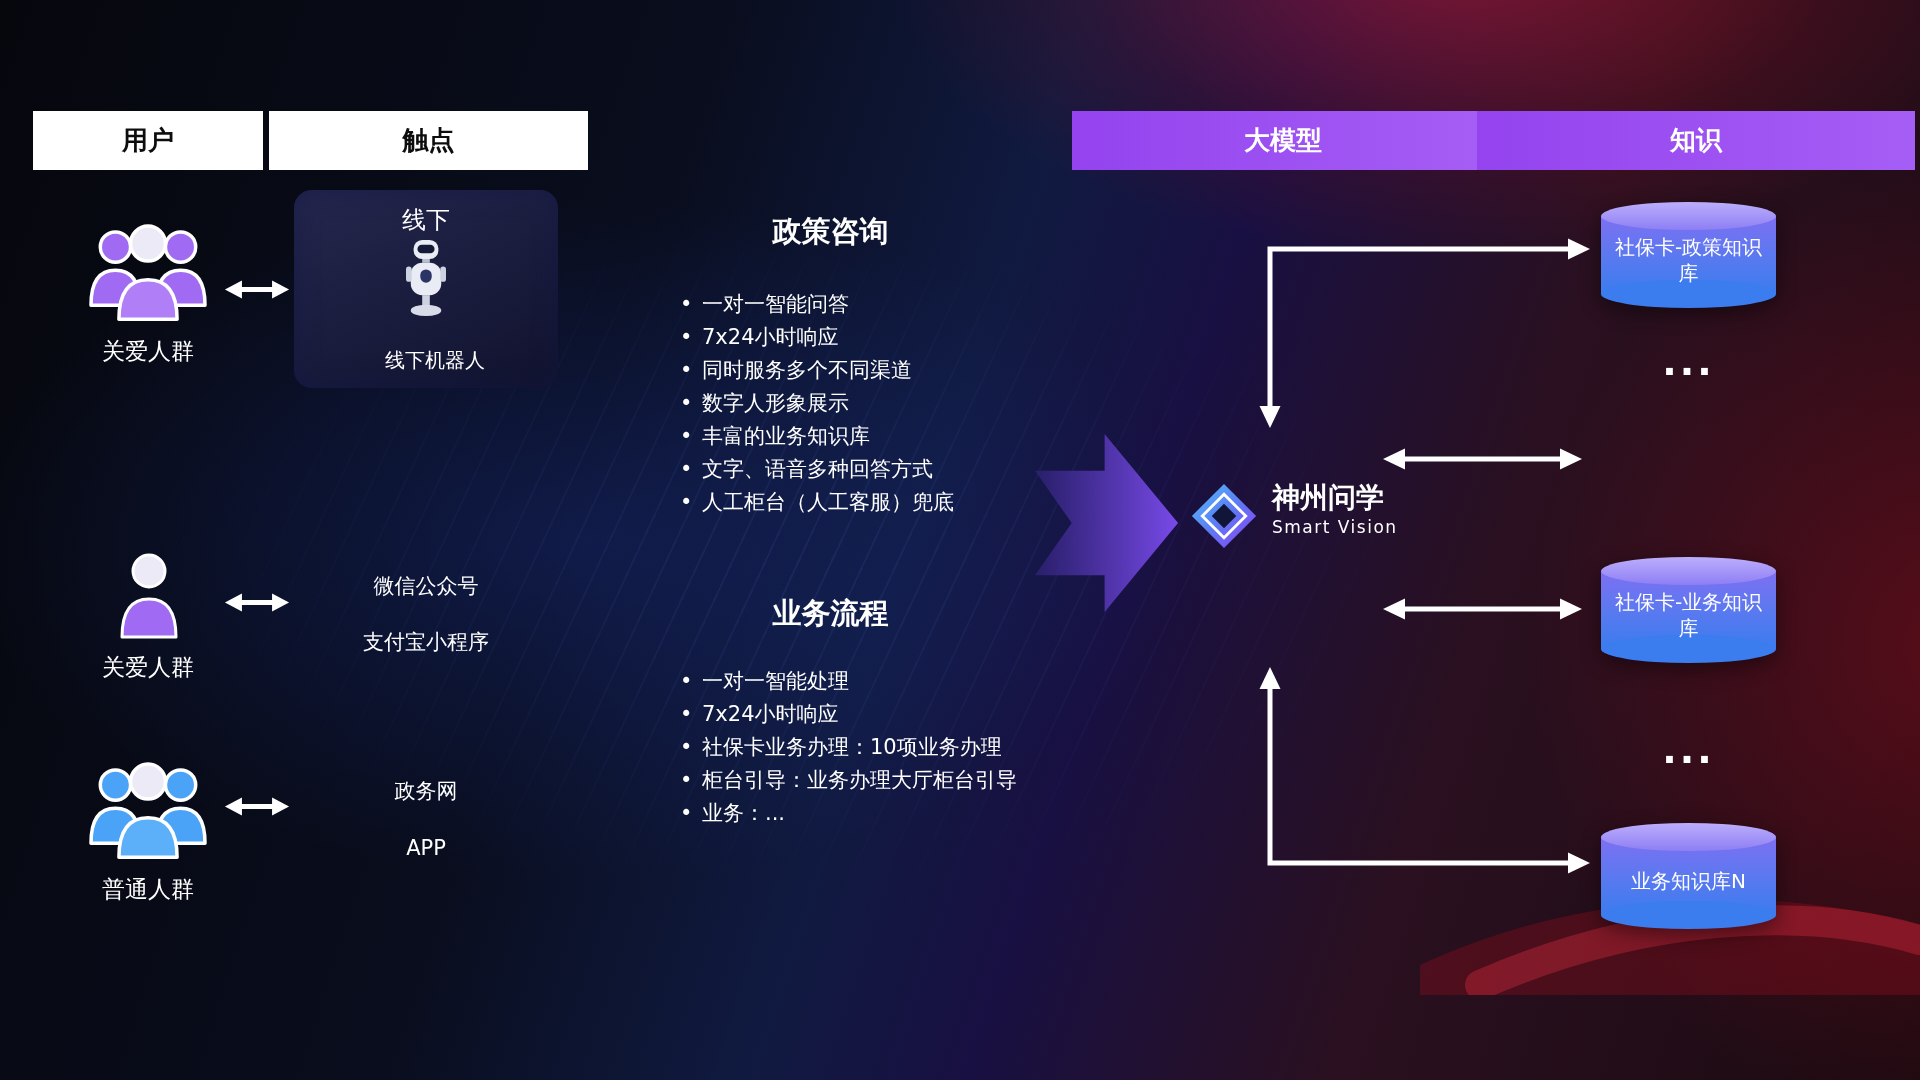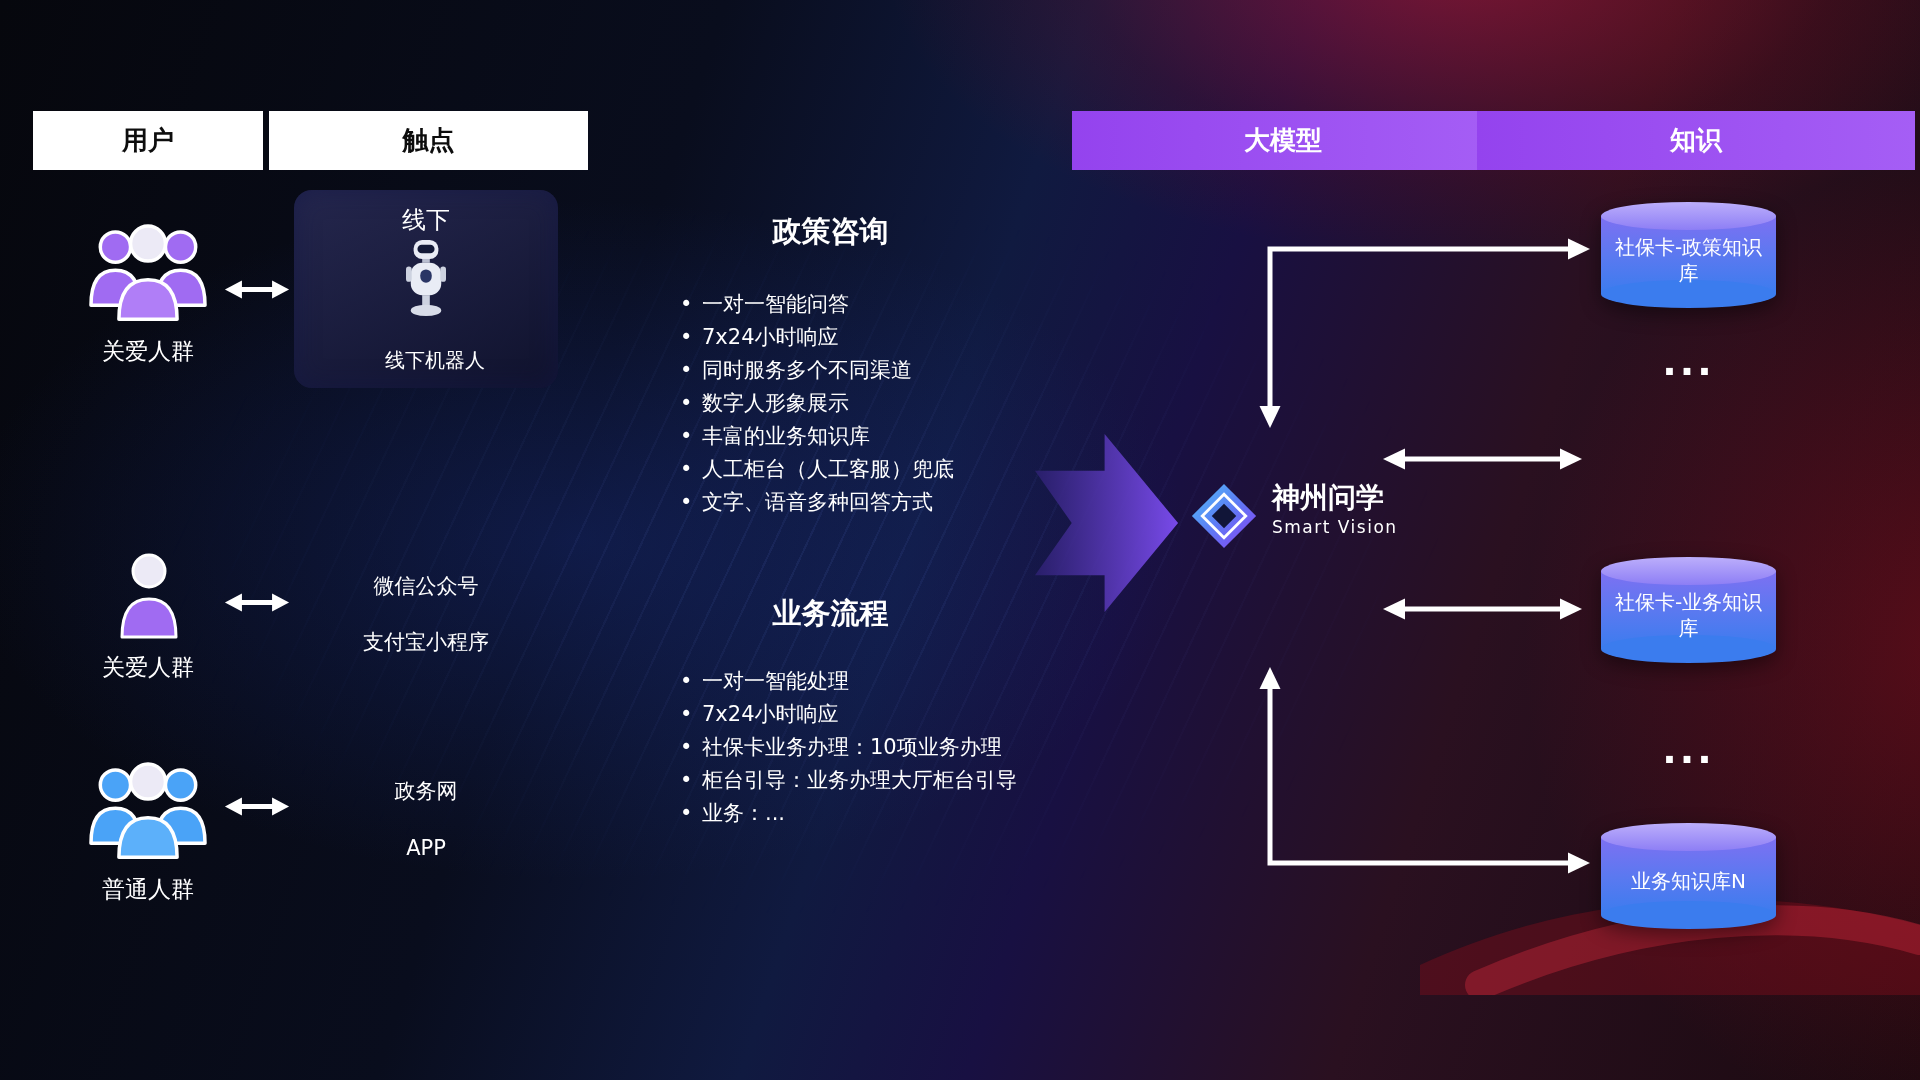--- a/index.html
+++ b/index.html
@@ -127,22 +127,22 @@
   <div class="tp-text" style="top:777px">政务网</div>
   <div class="tp-text" style="top:836px">APP</div>
 
   <div class="sec-title" style="top:212px">政策咨询</div>
   <ul class="bullets" style="top:288px">
     <li>一对一智能问答</li>
     <li>7x24小时响应</li>
     <li>同时服务多个不同渠道</li>
     <li>数字人形象展示</li>
     <li>丰富的业务知识库</li>
+    <li>文字、语音多种回答方式</li>
     <li>人工柜台（人工客服）兜底</li>
-    <li>文字、语音多种回答方式</li>
   </ul>
 
   <div class="sec-title" style="top:594px">业务流程</div>
   <ul class="bullets" style="top:665px">
     <li>一对一智能处理</li>
     <li>7x24小时响应</li>
     <li>社保卡业务办理：10项业务办理</li>
     <li>柜台引导：业务办理大厅柜台引导</li>
     <li>业务：...</li>
   </ul>

